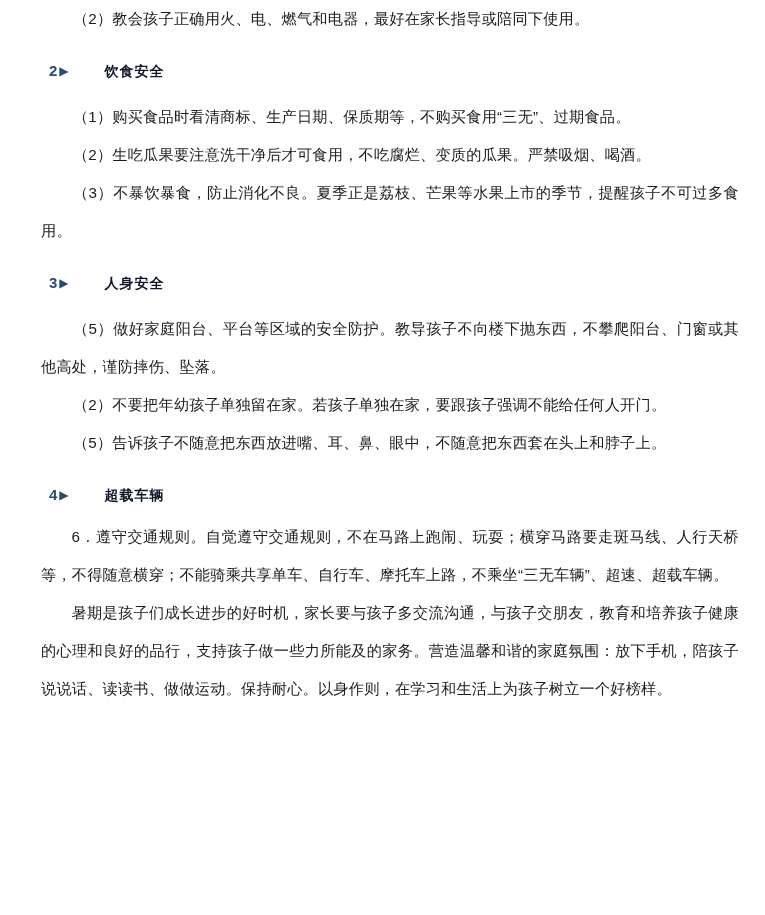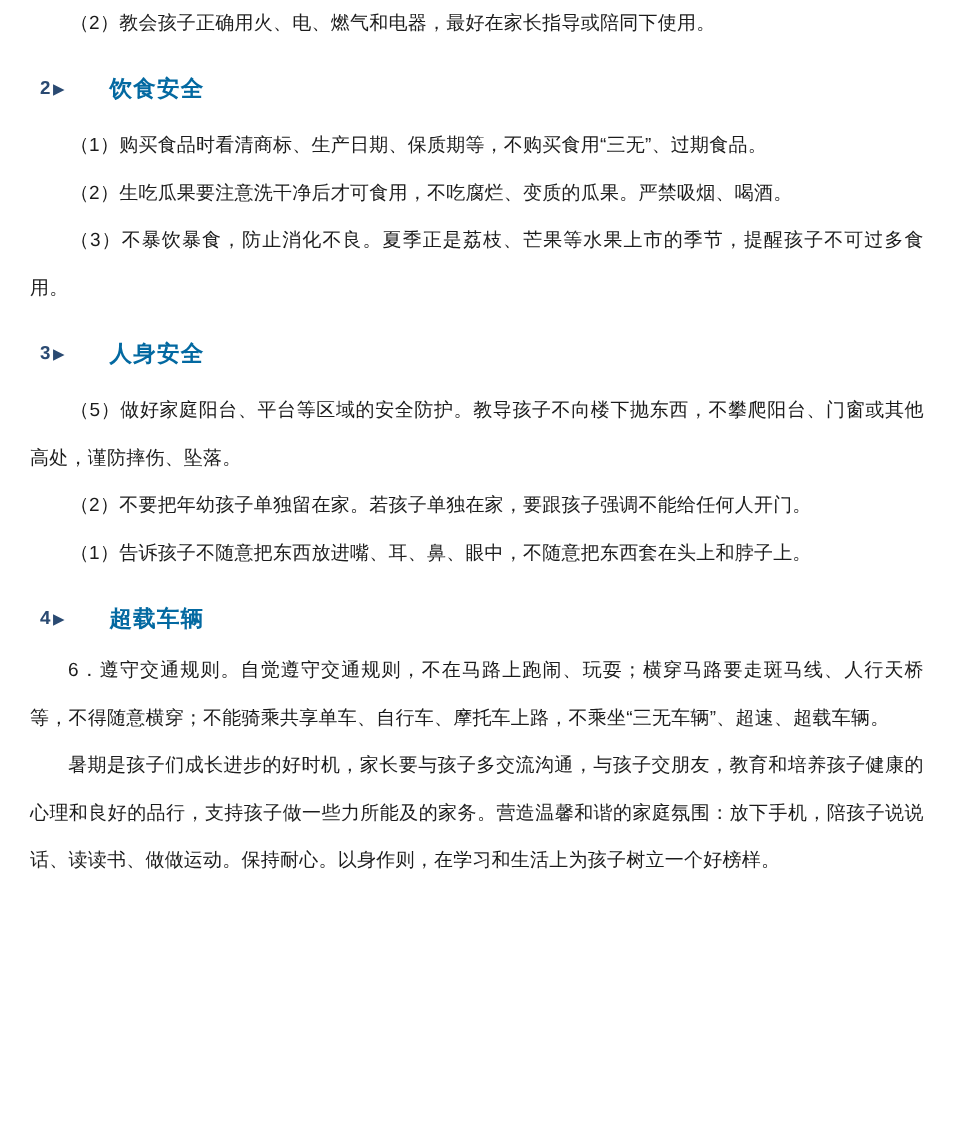--- a/index.html
+++ b/index.html
@@ -11,21 +11,21 @@
     width: 765px;
     height: 915px;
     font-family: "Liberation Sans", sans-serif;
     color: #1a1a1a;
     -webkit-font-smoothing: antialiased;
   }
   .page {
     width: 765px;
     height: 915px;
     box-sizing: border-box;
-    padding: 0 26px 0 24px;
+    padding: 0 26px 0 41px;
     position: relative;
     overflow: hidden;
   }
   .para {
     font-size: 15.2px;
     line-height: 38px;
     letter-spacing: 0.2px;
     color: #1c1c1c;
     margin: 0;
     text-align: justify;
@@ -53,23 +53,23 @@
   .heading .tri {
     color: #2a4a72;
     font-size: 12px;
     line-height: 22px;
     margin-right: 36px;
   }
   .heading .htext-wrap {
     display: inline-block;
   }
   .heading .htext {
-    font-size: 18px;
+    font-size: 14px;
     font-weight: bold;
-    color: #0369a1;
+    color: #0f172a;
     line-height: 22px;
     letter-spacing: 1px;
     display: block;
   }
   .heading .underline {
     height: 2px;
     background: #b9c6d6;
     margin-top: 7px;
     width: 100%;
   }
@@ -100,21 +100,21 @@
     <span class="num">3</span>
     <span class="tri">▶</span>
     <span class="htext-wrap">
       <span class="htext">人身安全</span>
       <span class="underline"></span>
     </span>
   </div>
   <div class="spacer-10"></div>
   <p class="para indent">（5）做好家庭阳台、平台等区域的安全防护。教导孩子不向楼下抛东西，不攀爬阳台、门窗或其他高处，谨防摔伤、坠落。</p>
   <p class="para indent">（2）不要把年幼孩子单独留在家。若孩子单独在家，要跟孩子强调不能给任何人开门。</p>
-  <p class="para indent">（1）告诉孩子不随意把东西放进嘴、耳、鼻、眼中，不随意把东西套在头上和脖子上。</p>
+  <p class="para indent">（5）告诉孩子不随意把东西放进嘴、耳、鼻、眼中，不随意把东西套在头上和脖子上。</p>
 
   <div class="heading">
     <span class="num">4</span>
     <span class="tri">▶</span>
     <span class="htext-wrap">
       <span class="htext">超载车辆</span>
       <span class="underline"></span>
     </span>
   </div>
   <div class="spacer-6"></div>

